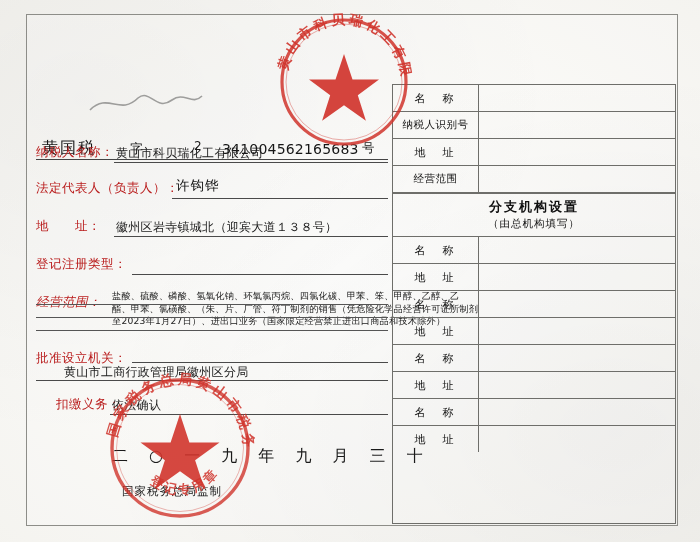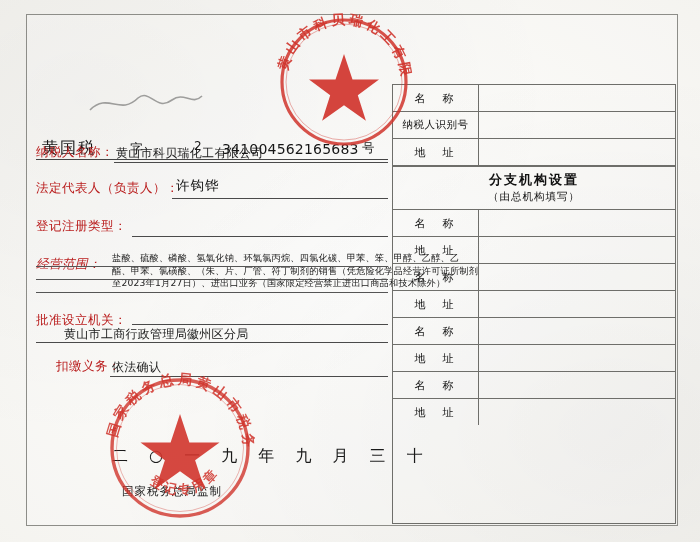--- a/index.html
+++ b/index.html
@@ -319,20 +319,25 @@
       <div class="field-value" style="left:80px; top:5px;">黄山市科贝瑞化工有限公司</div>
       <div class="rule" style="left:78px; top:22px; width:274px;"></div>
     </div>
 
     <div class="field-row" style="height:36px;">
       <div class="field-label" style="top:4px;">法定代表人（负责人）：</div>
       <div class="field-value handwritten" style="left:140px; top:1px;">许钩铧</div>
       <div class="rule" style="left:136px; top:22px; width:216px;"></div>
     </div>
 
+    <div class="field-row" style="height:36px;">
+      <div class="field-label" style="top:4px;">地　　址：</div>
+      <div class="field-value" style="left:80px; top:5px;">徽州区岩寺镇城北（迎宾大道１３８号）</div>
+      <div class="rule" style="left:78px; top:22px; width:274px;"></div>
+    </div>
 
     <div class="field-row" style="height:36px;">
       <div class="field-label" style="top:4px;">登记注册类型：</div>
       <div class="rule" style="left:96px; top:22px; width:256px;"></div>
     </div>
 
     <div class="field-row" style="height:56px;">
       <div class="field-label" style="top:4px;font-style:italic;">经营范围：</div>
       <div class="scope-lines">
         <div>盐酸、硫酸、磷酸、氢氧化钠、环氧氯丙烷、四氯化碳、甲苯、笨、甲醇、乙醇、乙</div>
@@ -370,20 +375,24 @@
     <div class="rt-row">
       <div class="rt-cell-label">名　称</div>
       <div class="rt-cell-value"></div>
     </div>
     <div class="rt-row">
       <div class="rt-cell-label tight">纳税人识别号</div>
       <div class="rt-cell-value"></div>
     </div>
     <div class="rt-row">
       <div class="rt-cell-label">地　址</div>
+      <div class="rt-cell-value"></div>
+    </div>
+    <div class="rt-row">
+      <div class="rt-cell-label tight">经营范围</div>
       <div class="rt-cell-value"></div>
     </div>
 
     <div class="rt-sub-header">
       <div class="h1">分支机构设置</div>
       <div class="h2">（由总机构填写）</div>
     </div>
 
     <div class="rt-row">
       <div class="rt-cell-label">名　称</div>

